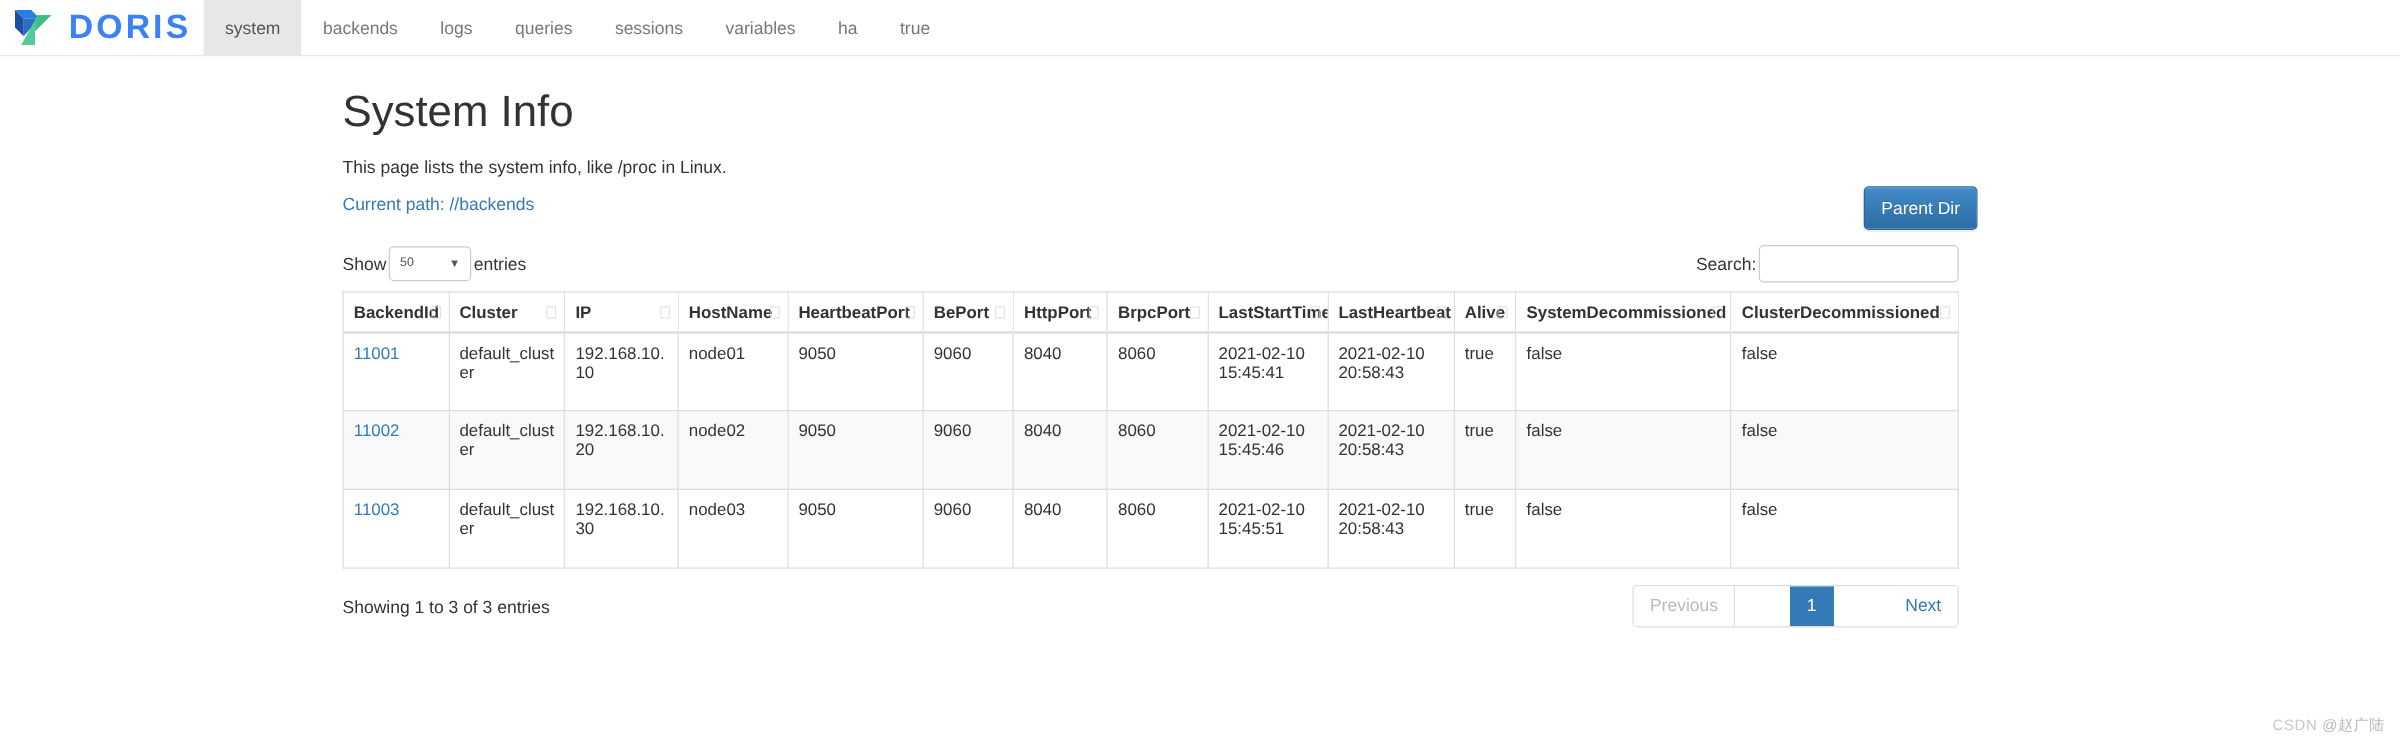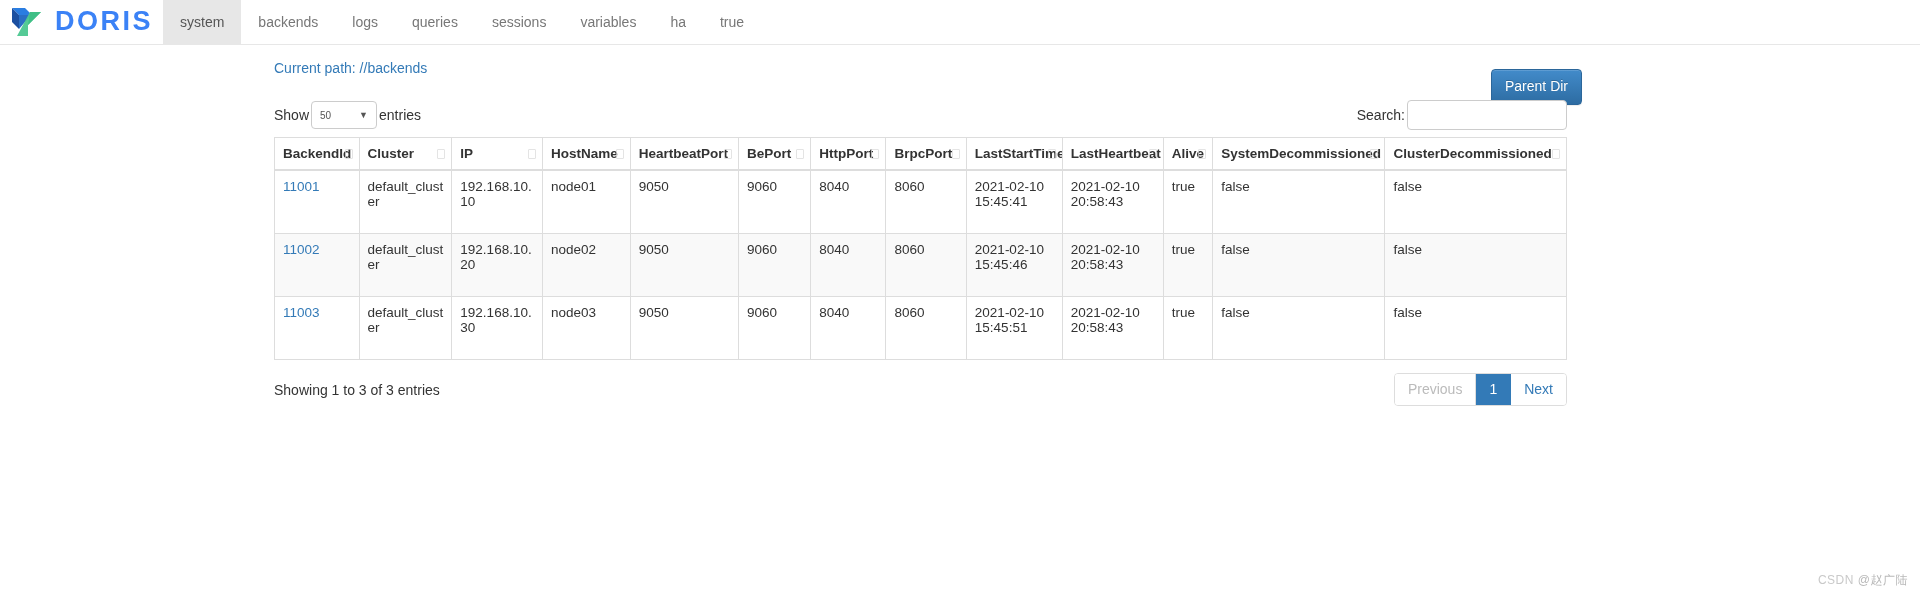--- a/index.html
+++ b/index.html
@@ -77,21 +77,21 @@
   .path-link {
     font-size: 14px;
     color: #337ab7;
     text-decoration: none;
     cursor: pointer;
   }
 
   .parent-dir-btn {
     position: absolute;
     left: 1217px;
-    top: 24px;
+    top: 8px;
     padding: 7px 13px;
     font-size: 14px;
     color: #ffffff;
     background: linear-gradient(to bottom, #428bca 0%, #2d6ca2 100%);
     border: 1px solid #2b669a;
     border-radius: 4px;
     cursor: pointer;
     line-height: 1.42;
     text-shadow: 0 -1px 0 rgba(0,0,0,0.2);
     box-shadow: inset 0 1px 0 rgba(255,255,255,.15), 0 1px 1px rgba(0,0,0,.075);
@@ -223,20 +223,21 @@
     padding-top: 10px;
     text-align: center;
   }
   .info { font-size: 14px; color: #333333; }
   .pagination {
     display: inline-flex;
     border: 1px solid #dddddd;
     border-radius: 4px;
     overflow: hidden;
     background: #fff;
+    gap: 44px;
   }
   .page-btn {
     padding: 6px 13px;
     font-size: 14px;
     color: #337ab7;
     background: #ffffff;
     border-right: 1px solid #dddddd;
     cursor: pointer;
     line-height: 1.42;
     white-space: nowrap;
@@ -280,20 +281,22 @@
     <a class="nav-item">queries</a>
     <a class="nav-item">sessions</a>
     <a class="nav-item">variables</a>
     <a class="nav-item">ha</a>
     <a class="nav-item">true</a>
   </div>
 </div>
 
 <div class="container">
 
+  <h1 class="page-title">System Info</h1>
+  <p class="page-desc">This page lists the system info, like /proc in Linux.</p>
 
   <div class="path-row">
     <a class="path-link">Current path: //backends</a>
     <button class="parent-dir-btn">Parent Dir</button>
   </div>
 
   <div class="table-area">
 
     <div class="controls">
       <div class="length-ctl">

